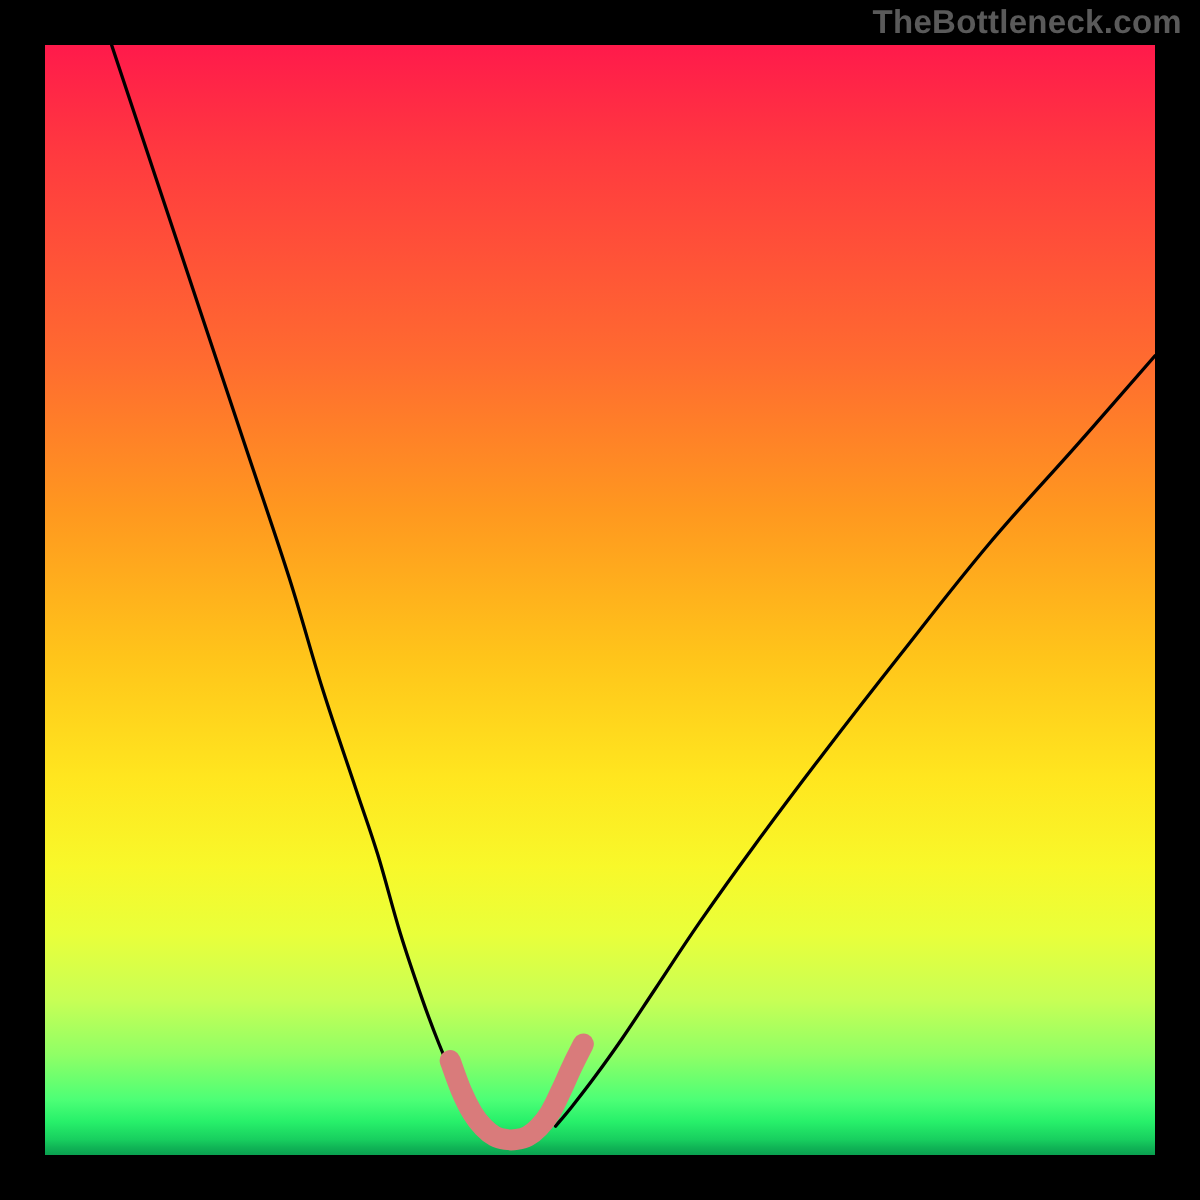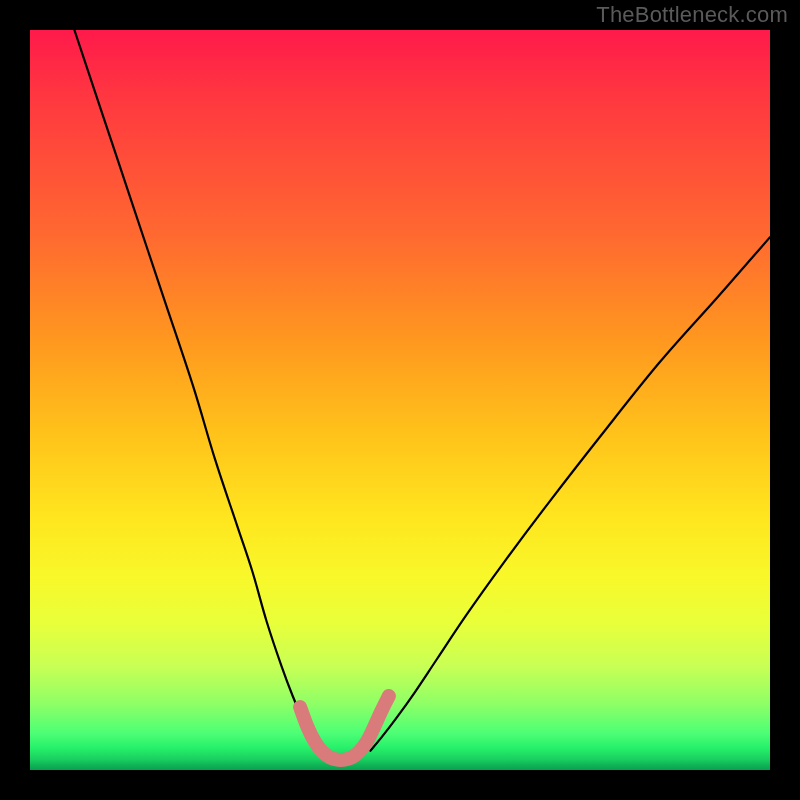--- a/index.html
+++ b/index.html
@@ -16,21 +16,21 @@
     width: 800px;
     height: 800px;
     background: #000;
   }
   .watermark {
     position: absolute;
     top: 2px;
     right: 12px;
     color: #5a5a5a;
     font-size: 22px;
-    font-weight: 400;
+    font-weight: 700;
     letter-spacing: 0.2px;
     z-index: 30;
     user-select: none;
   }
   .plot {
     position: absolute;
     left: 30px;
     top: 30px;
     width: 740px;
     height: 740px;

